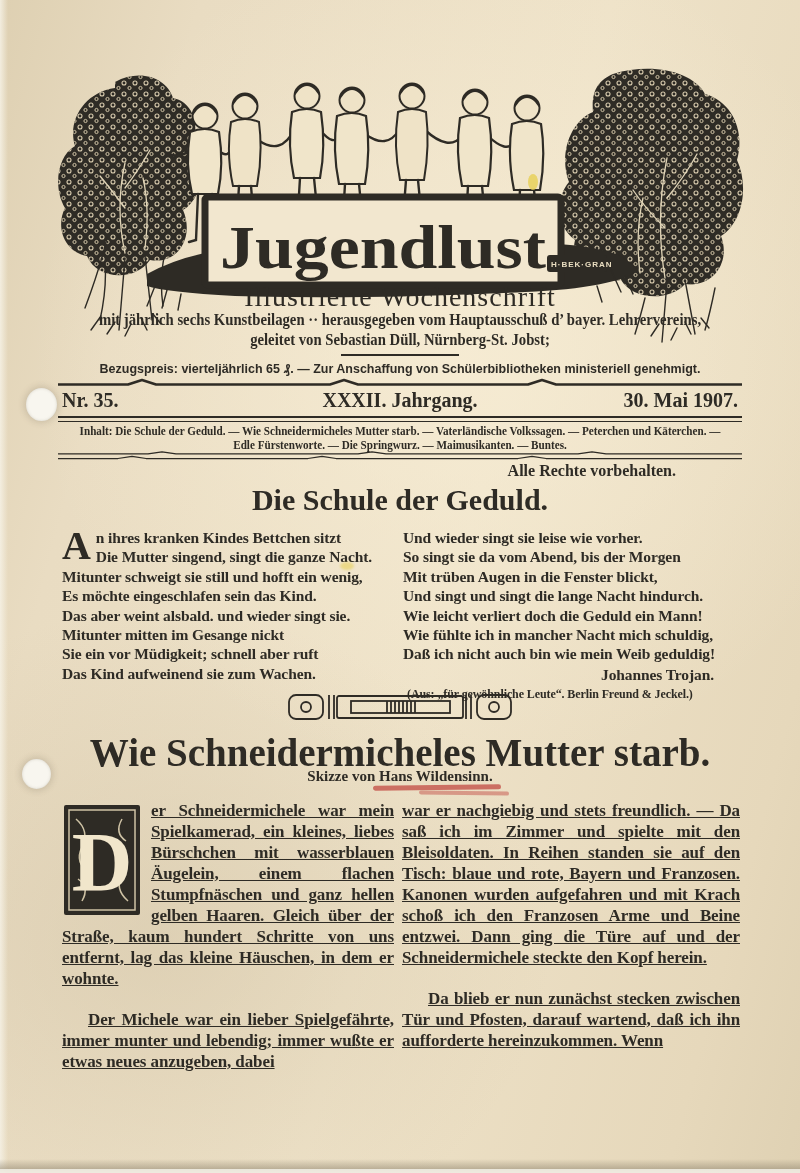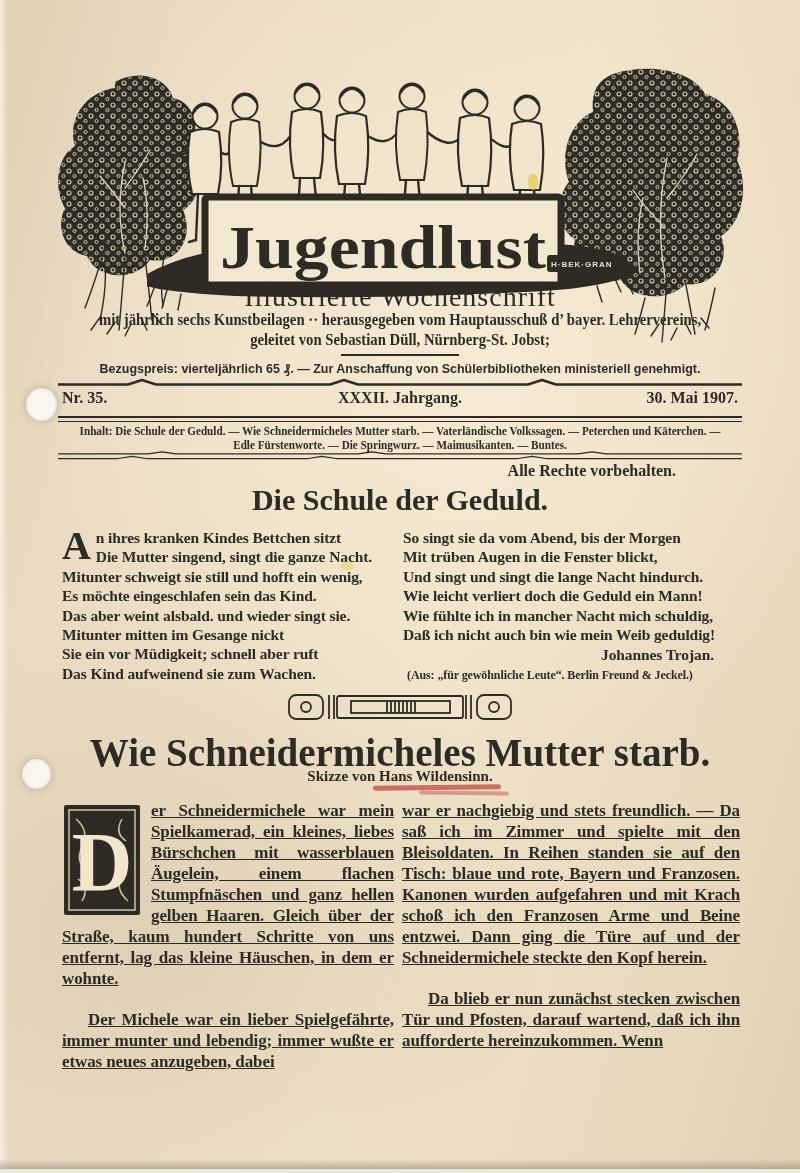--- a/index.html
+++ b/index.html
@@ -38,21 +38,21 @@
 
   
   .subtitle{top:281px;font-size:28px;font-weight:normal;letter-spacing:1px;}
   .mline{font-size:16px;font-weight:bold;transform:scaleX(.92);transform-origin:center;white-space:nowrap;}
   .mline1{top:311px;}
   .mline2{top:331px;}
   .short-rule{top:354px;left:50%;width:118px;margin-left:-59px;height:2.4px;background:var(--ink);}
   .price{top:361px;font-family:"Liberation Sans",sans-serif;font-size:13px;font-weight:bold;transform:scaleX(.96);transform-origin:center;white-space:nowrap;}
   .rule-wavy{left:58px;width:684px;height:10px;}
   .wavy1{top:378px;}
-  .band{top:389px;left:62px;right:62px;font-size:16px;font-weight:bold;}
+  .band{top:389px;left:62px;right:62px;font-size:20px;font-weight:bold;}
   .band .vol{position:absolute;left:50%;transform:translateX(-50%);}
   .band .dt{position:absolute;right:0;margin-left:12px;}
   .rule-dstraight{top:416px;left:58px;width:684px;height:3px;border-top:2.6px solid var(--ink);border-bottom:1.4px solid var(--ink);}
   .inhalt{top:424px;left:40px;width:720px;font-size:12px;font-weight:bold;line-height:14px;text-align:center;transform:scaleX(.93);transform-origin:center;white-space:nowrap;}
   .dwavy{top:451px;}
   .rights{top:462px;right:124px;font-size:16px;font-weight:bold;}
 
   
   .poem-title{top:483px;font-size:30px;font-weight:bold;}
   .poem-cols{top:528px;left:62px;width:678px;display:flex;gap:4px;}
@@ -227,20 +227,21 @@
           <div class="poem-line">Es möchte eingeschlafen sein das Kind.</div>
           <div class="poem-line">Das aber weint alsbald. und wieder singt sie.</div>
           <div class="poem-line">Mitunter mitten im Gesange nickt</div>
           <div class="poem-line">Sie ein vor Müdigkeit; schnell aber ruft</div>
           <div class="poem-line">Das Kind aufweinend sie zum Wachen.</div>
         </div>
     </div>
     <div class="poem-col">
       <div>
 
+      <div class="poem-line">Und wieder singt sie leise wie vorher.</div>
           <div class="poem-line">So singt sie da vom Abend, bis der Morgen</div>
           <div class="poem-line">Mit trüben Augen in die Fenster blickt,</div>
           <div class="poem-line">Und singt und singt die lange Nacht hindurch.</div>
           <div class="poem-line">Wie leicht verliert doch die Geduld ein Mann!</div>
           <div class="poem-line">Wie fühlte ich in mancher Nacht mich schuldig,</div>
           <div class="poem-line">Daß ich nicht auch bin wie mein Weib geduldig!</div>
         </div>
       <div class="poem-author">Johannes Trojan.</div>
       <div class="poem-source">(Aus: „für gewöhnliche Leute“.  Berlin Freund &amp; Jeckel.)</div>
     </div>

